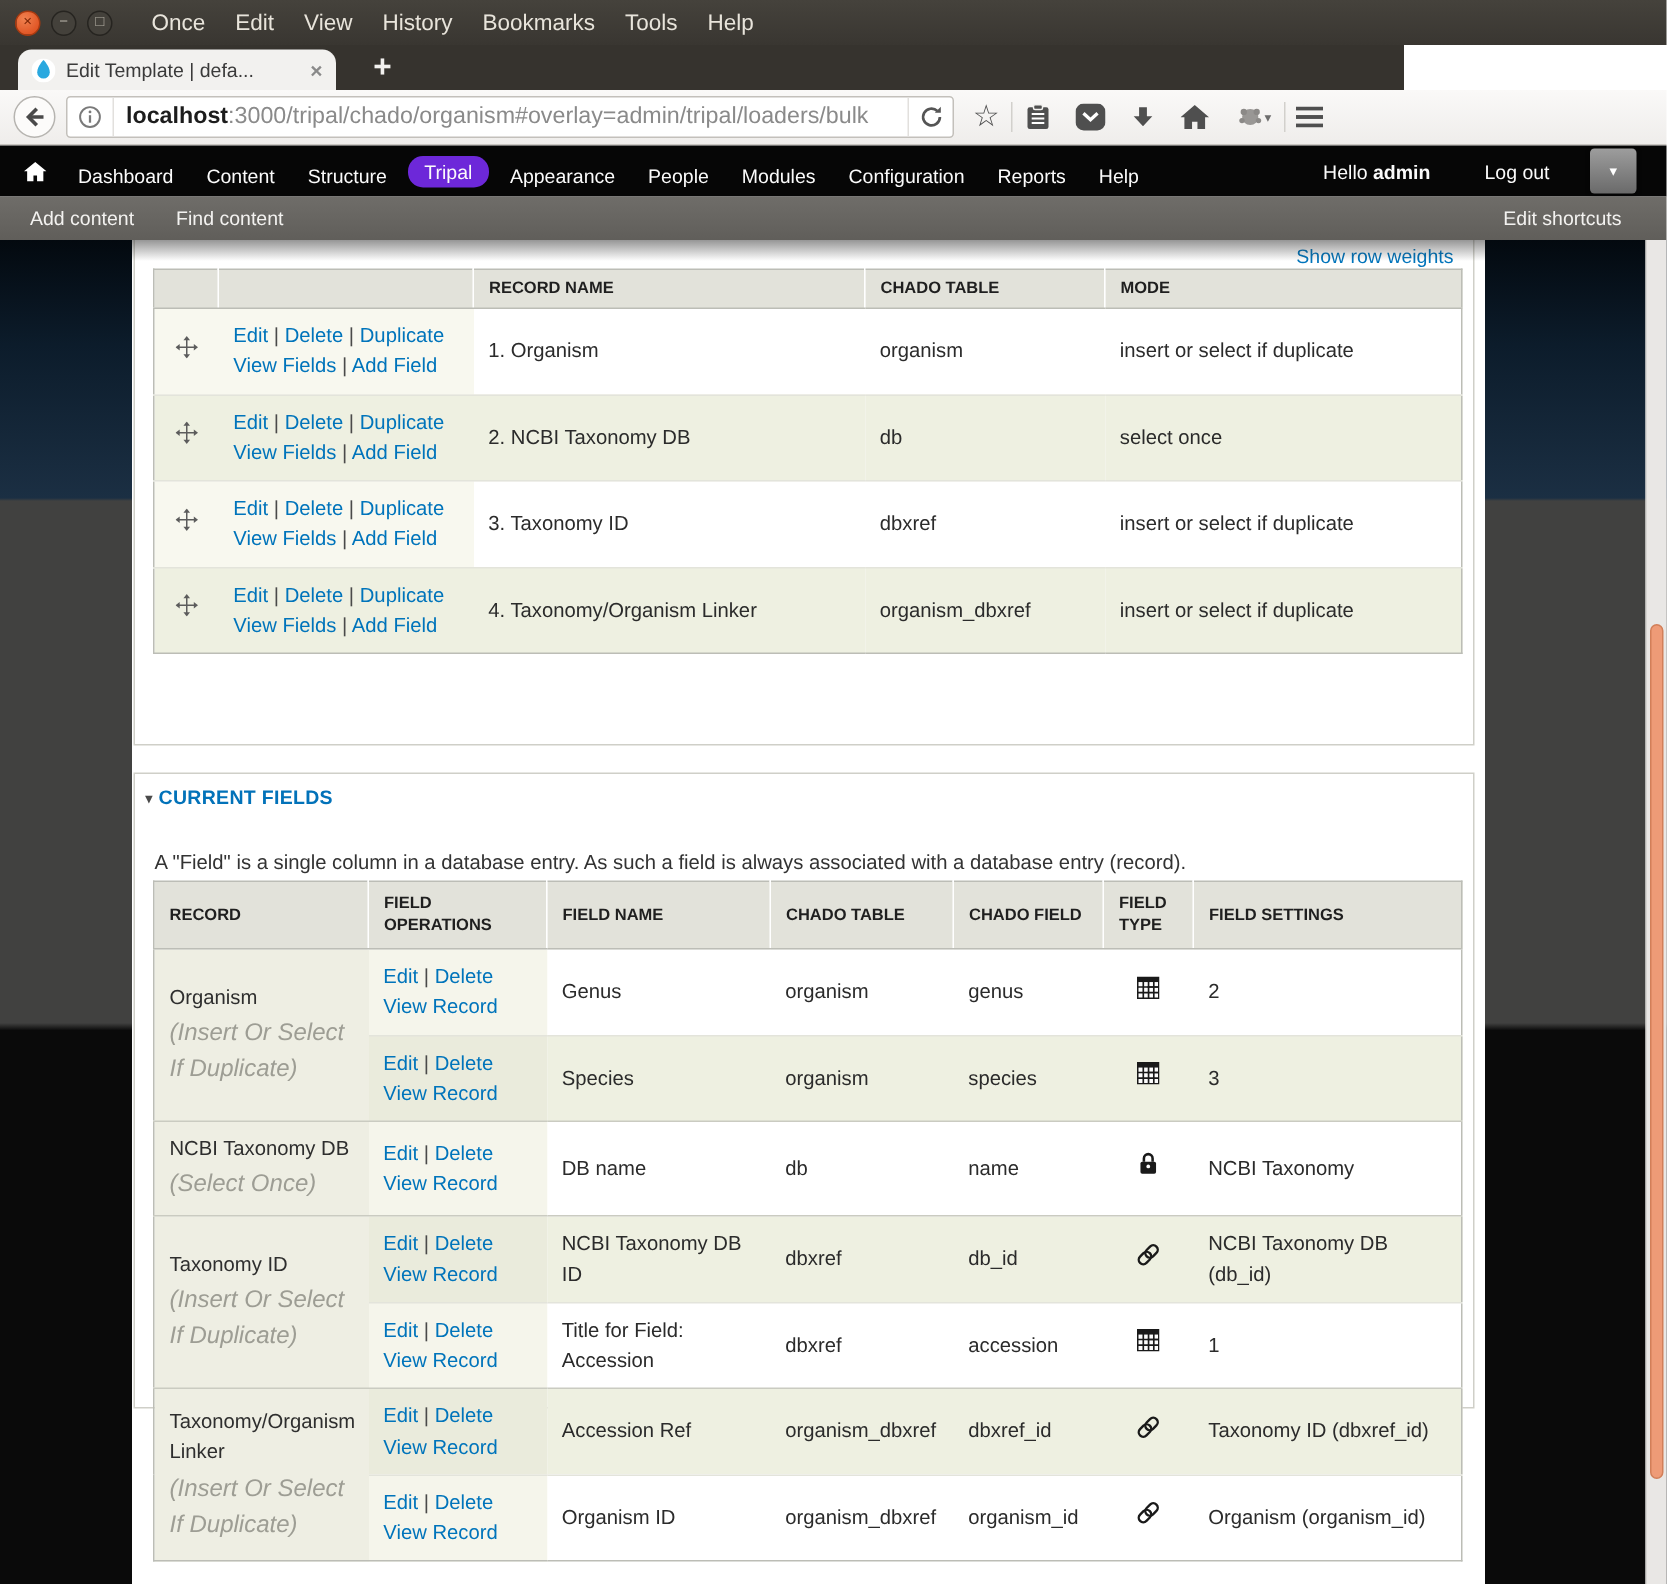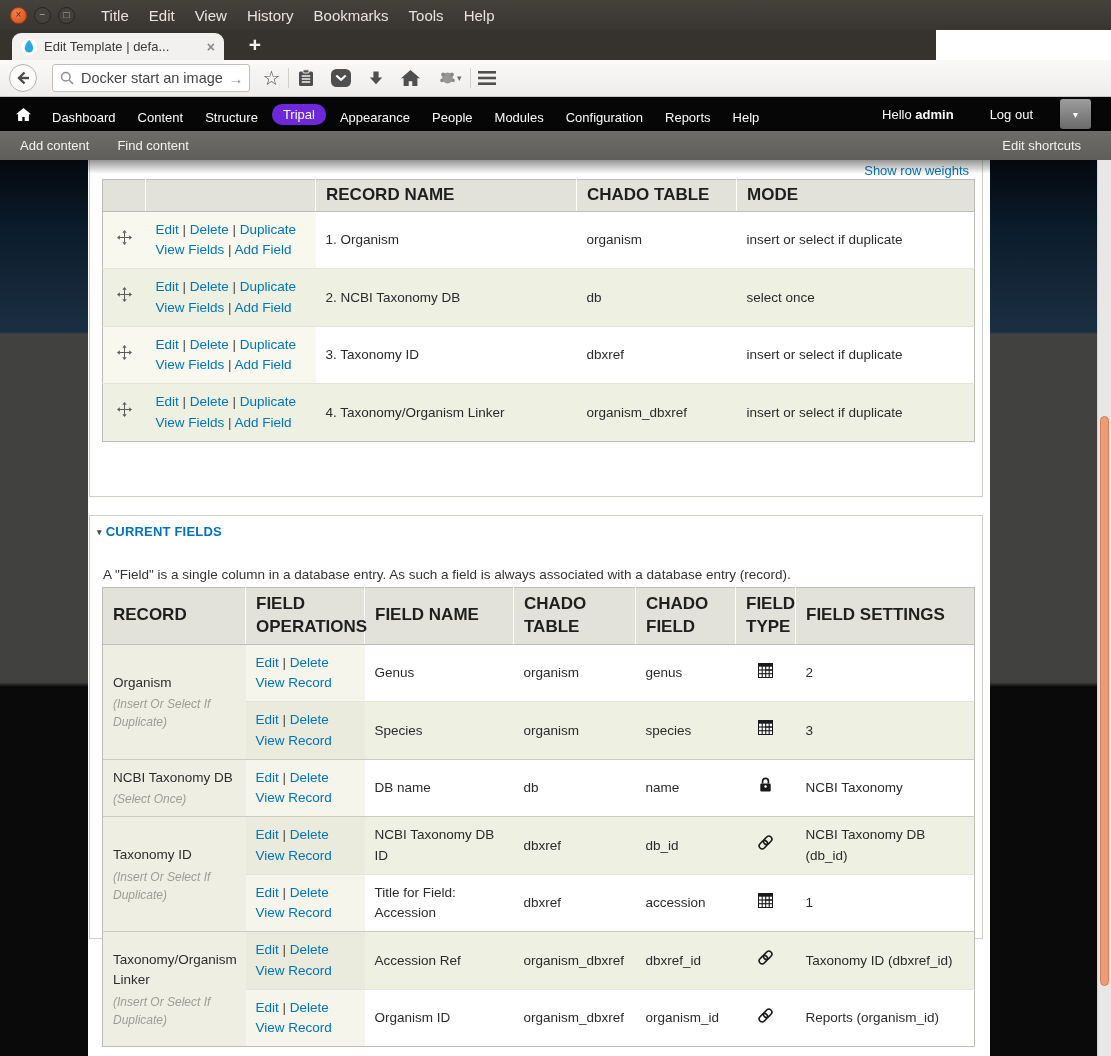--- a/index.html
+++ b/index.html
@@ -89,57 +89,57 @@
   .legend{position:absolute;top:8px;left:7px;font-size:13px;font-weight:bold;color:#0272b9;
     letter-spacing:.2px;}
   .legend .caret{color:#4a4a4a;font-size:9px;margin-right:4px;vertical-align:1px;}
   .fdesc{position:absolute;top:51px;left:13px;right:13px;font-size:13.5px;color:#333;}
 
   
   table{border-collapse:collapse;table-layout:fixed;}
   .dtable{position:absolute;left:12px;width:872px;border:1px solid #bcbdb6;font-size:13.5px;color:#2b2b2b;}
   #records-table{top:30px;}
   #fields-table{top:71px;}
-  th{background:#e2e2da;font-size:17px;font-weight:bold;color:#1f1f1f;text-align:left;
+  th{background:#e2e2da;font-size:11px;font-weight:bold;color:#1f1f1f;text-align:left;
     padding:5px 10px;border-right:1px solid #fff;border-bottom:1px solid #bcbdb6;line-height:1.35;}
   th:last-child{border-right:none;}
   td{padding:8px 10px;vertical-align:middle;line-height:1.5;border-top:1px solid #e3e4db;}
   #records-table td{height:56px;}
   #records-table th{height:26px;padding:4px 10px;}
   #fields-table td{height:56px;}
   #fields-table th{height:45px;}
   tr.odd td{background:#fff;}
   tr.even td{background:#eef0e1;}
   #records-table tr.odd td.dragcell, #records-table tr.odd td.opscell{background:#f8f8ef;}
   #fields-table td.reccell{background:#eeeee3;vertical-align:middle;}
   #fields-table tr.odd td.opscell{background:#f5f5eb;}
   #fields-table tr.even td.opscell{background:#eaebdc;}
   #fields-table tr.gstart td{border-top:1px solid #cacbc1;}
   .dragcell{text-align:center;}
   .tlink{color:#0074bb;cursor:pointer;}
   .sep{color:#4a4a4a;}
   .rec-name{color:#2e2e2e;font-size:13.5px;}
-  .rec-note{color:#9d9d94;font-style:italic;font-size:12px;margin-top:2px;}
+  .rec-note{color:#9d9d94;font-style:italic;font-size:16px;margin-top:2px;}
   .typecell{text-align:center;}
   .pillbtns{position:absolute;top:294px;left:12px;display:flex;gap:18px;}
   .pill{height:29px;border-radius:15px;border:1px solid #b4b4b4;
     background:linear-gradient(#ffffff,#e3e3e3);color:#565656;font-size:14px;
     font-family:"Liberation Sans",sans-serif;padding:0 22px;box-shadow:0 1px 1px rgba(0,0,0,.12);}
 </style>
 </head>
 <body>
 
 <div class="menubar">
   <div class="winbtns">
     <span class="winbtn close">×</span>
     <span class="winbtn minmax">−</span>
     <span class="winbtn minmax">□</span>
   </div>
   <div id="menu-items" style="display:flex">
-      <span class="menu-item">Title</span>
+      <span class="menu-item">Once</span>
       <span class="menu-item">Edit</span>
       <span class="menu-item">View</span>
       <span class="menu-item">History</span>
       <span class="menu-item">Bookmarks</span>
       <span class="menu-item">Tools</span>
       <span class="menu-item">Help</span>
     </div>
 </div>
 
 <div class="tabbar">
@@ -157,29 +157,35 @@
 </div>
 
 <div class="navbar">
   <span class="backbtn">
     <svg width="30" height="30" viewBox="0 0 30 30">
         <circle cx="15" cy="15" r="13.5" fill="#fcfbfa" stroke="#b6b4b0"></circle>
         <path d="M16.5 9.5L11 15l5.5 5.5" stroke="#4a4a4a" stroke-width="2.4" fill="none"></path>
         <line x1="11.5" y1="15" x2="21" y2="15" stroke="#4a4a4a" stroke-width="2.4"></line>
       </svg>
   </span>
-  <div class="searchbar">
-    <span class="search-mag">
-      <svg width="14" height="14" viewBox="0 0 14 14">
-          <circle cx="5.8" cy="5.8" r="4.3" fill="none" stroke="#8e8e8e" stroke-width="1.5"></circle>
-          <line x1="9.2" y1="9.2" x2="13" y2="13" stroke="#8e8e8e" stroke-width="1.6"></line>
-        </svg>
-    </span>
-    <span class="search-text">Docker start an image</span>
-    <span class="search-go">→</span>
+  <div class="urlbar">
+    <span class="url-info">
+      <svg width="16" height="16" viewBox="0 0 16 16">
+          <circle cx="8" cy="8" r="6.6" fill="none" stroke="#7a7a7a" stroke-width="1.3"></circle>
+          <rect x="7.25" y="6.8" width="1.5" height="5" fill="#7a7a7a"></rect>
+          <circle cx="8" cy="4.6" r="0.95" fill="#7a7a7a"></circle>
+        </svg>
+    </span>
+    <span class="url-text"><b class="url-host">localhost</b><span>:3000/tripal/chado/organism#overlay=admin/tripal/loaders/bulk</span></span>
+    <span class="reloadbtn">
+      <svg width="16" height="16" viewBox="0 0 16 16">
+          <path d="M13.6 8a5.6 5.6 0 1 1-1.7-4" stroke="#555" stroke-width="1.8" fill="none"></path>
+          <path d="M14.2 1.2v4h-4z" fill="#555"></path>
+        </svg>
+    </span>
   </div>
   <div class="naviconrow">
     <span class="navicon">
         <span class="star-glyph">☆</span>
       </span>
     <span class="navdiv"></span>
     <span class="navicon">
       <svg width="16" height="18" viewBox="0 0 16 18">
           <rect x="1" y="2.5" width="14" height="14.5" rx="1.5" fill="#4f4f4f"></rect>
           <rect x="5" y="0.8" width="6" height="3.2" rx="1" fill="#4f4f4f" stroke="#f2f1ef"></rect>
@@ -508,21 +514,21 @@
               </td>
               <td>Organism ID</td>
               <td>organism_dbxref</td>
               <td>organism_id</td>
               <td class="typecell"><span><svg width="17" height="17" viewBox="0 0 17 17">
                     <g fill="none" stroke="#1a1a1a" stroke-width="1.6" transform="rotate(-45 8.5 8.5)">
                       <rect x="0.8" y="5.5" width="9.2" height="6" rx="3"></rect>
                       <rect x="7" y="5.5" width="9.2" height="6" rx="3"></rect>
                     </g>
                   </svg></span></td>
-              <td>Reports (organism_id)</td>
+              <td>Organism (organism_id)</td>
             </tr>
           </tbody>
       </table>
     </div>
 
   </div>
   <div class="scrollbar">
     <div class="scroll-thumb"></div>
   </div>
 </div>

